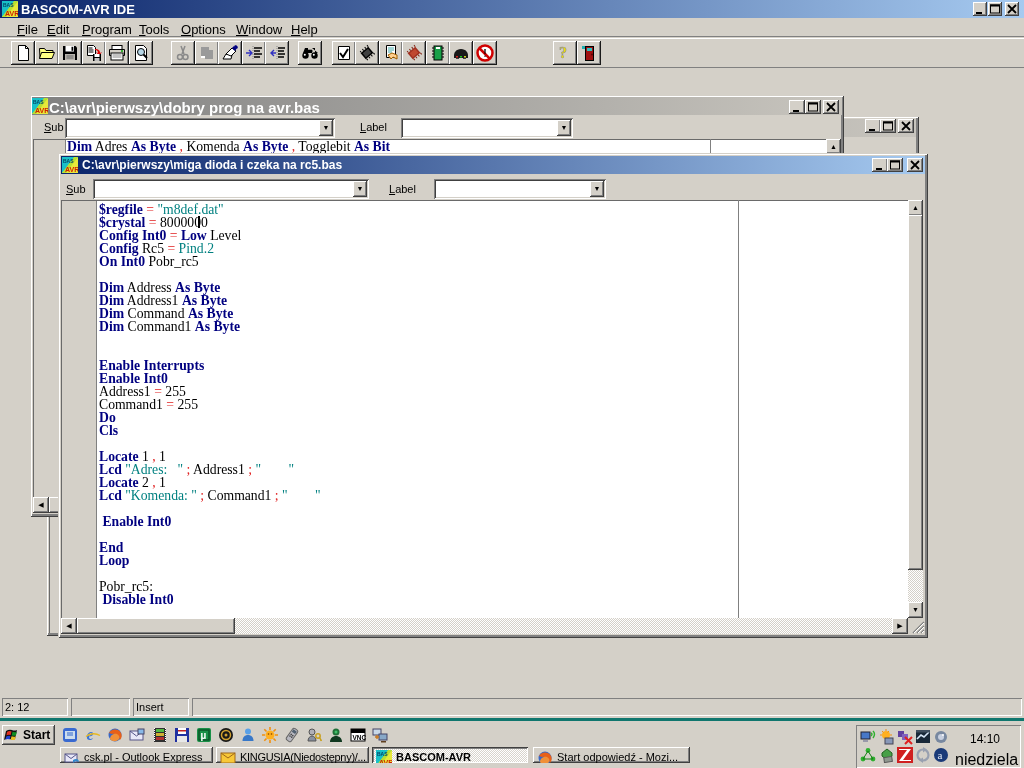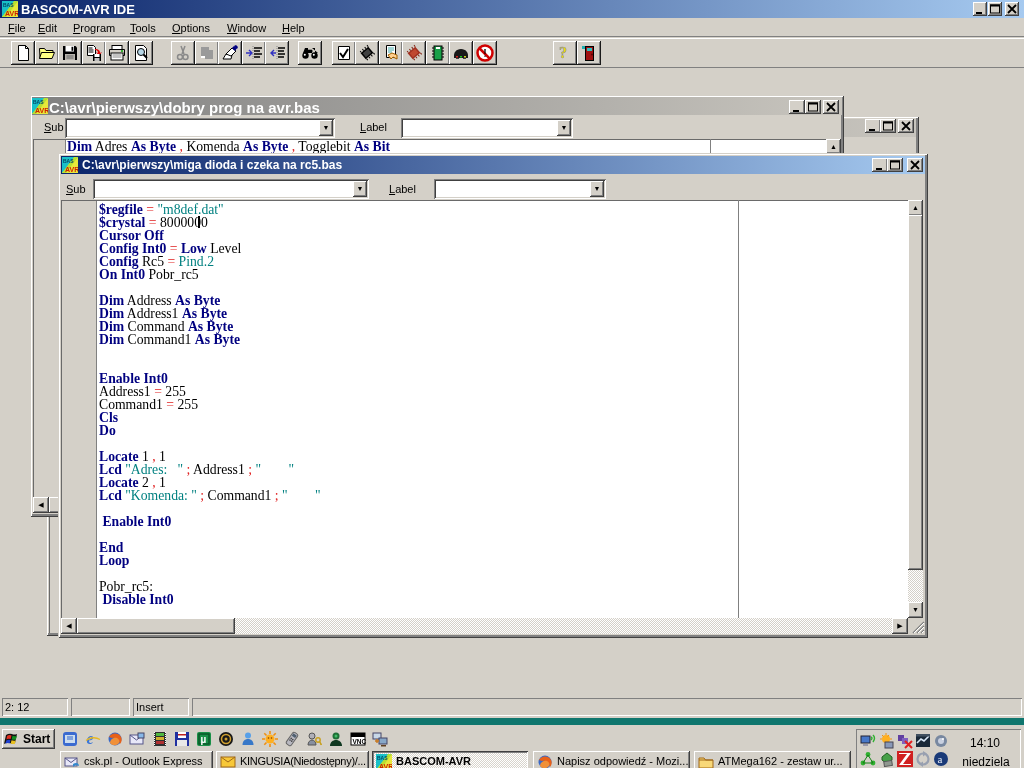--- a/index.html
+++ b/index.html
@@ -10,25 +10,25 @@
 .winframe{background:#d4d0c8;box-shadow:inset 1px 1px 0 #d4d0c8,inset -1px -1px 0 #404040,inset 2px 2px 0 #fff,inset -3px -3px 0 #808080}
 .tbtn{position:absolute;top:2px;width:24px;height:24px;background:#d4d0c8;box-shadow:inset -1px -1px 0 #1a1a1a,inset 1px 1px 0 #fff,inset -2px -2px 0 #808080}
 .tbtn svg{position:absolute;left:3px;top:3px}
 .cap{height:18px;color:#fff;font-weight:bold;font-size:12px;white-space:nowrap;overflow:hidden}
 .capbtn{position:absolute;width:16px;height:14px;background:#d4d0c8;box-shadow:inset -1px -1px 0 #404040,inset 1px 1px 0 #fff,inset -2px -2px 0 #808080;text-align:center;font-size:9px;font-weight:bold;color:#000;line-height:13px}
 .code{font-family:Liberation Serif, serif;font-size:13.7px;line-height:13px;color:#000}
 .code div{height:13px;white-space:pre}
 .k{color:#000080;font-weight:bold}
 .s{color:#008080}
 .o{color:#e02020}
-.mnu{display:inline-block;margin:0 0px;font-size:11px;color:#000}
+.mnu{display:inline-block;margin:0 9px;font-size:13px;color:#000}
 u{text-decoration:underline}
 .ql{position:absolute;top:6px;width:16px;height:16px}
 .tray16{position:absolute;width:16px;height:16px}
-.taskb{position:absolute;top:26px;height:22px;background:#d4d0c8;box-shadow:inset -1px -1px 0 #404040,inset 1px 1px 0 #fff,inset -2px -2px 0 #808080;font-size:11px;color:#000;white-space:nowrap;overflow:hidden}
+.taskb{position:absolute;top:26px;height:16px;background:#d4d0c8;box-shadow:inset -1px -1px 0 #404040,inset 1px 1px 0 #fff,inset -2px -2px 0 #808080;font-size:11px;color:#000;white-space:nowrap;overflow:hidden}
 .taskb .ti{position:absolute;left:4px;top:3px;width:16px;height:16px}
 .taskb .tx{position:absolute;left:24px;top:4px}
 .scrl{background:#d4d0c8;box-shadow:inset -1px -1px 0 #404040,inset 1px 1px 0 #fff,inset -2px -2px 0 #808080;text-align:center;color:#000}
 .dither{background-image:repeating-conic-gradient(#fff 0 25%,#d4d0c8 0 50%);background-size:2px 2px}
 </style></head>
 <body>
 
 <div class="abs" id="titlebar" style="left:0;top:0;width:1024px;height:36px;background:linear-gradient(to right,#0a246a,#a6caf0)">
   <svg class="abs" style="left:2px;top:1px" width="16" height="16" viewBox="0 0 16 16">
       <rect width="16" height="16" fill="#18c0c8"></rect>
@@ -346,36 +346,36 @@
       <div class="abs combo" style="left:373px;top:5px;width:172px;height:20px"></div>
       <div class="abs btn3" style="left:529px;top:7px;width:14px;height:16px;font-size:7px;text-align:center;line-height:16px">▼</div>
     </div>
 
     <div class="abs" style="left:3px;top:47px;width:847px;height:418px;background:#fff;box-shadow:inset 1px 1px 0 #6a6a6a">
       <div class="abs" style="left:1px;top:1px;width:35px;height:417px;background:#d4d0c8;border-right:1px solid #808080"></div>
       <div class="abs" style="left:677px;top:0;width:1px;height:418px;background:#808080"></div>
       <div class="abs code" id="codeblock" style="left:38px;top:3px">
 <div><span class="k">$regfile</span> <span class="o">=</span> <span class="s">"m8def.dat"</span></div>
 <div><span class="k">$crystal</span> <span class="o">=</span> 8000000</div>
-<div><span class="k">Cursor Off</span></div>
 <div><span class="k">Config Int0</span> <span class="o">=</span> <span class="k">Low</span> Level</div>
 <div><span class="k">Config</span> Rc5 <span class="o">=</span> <span class="s">Pind.2</span></div>
 <div><span class="k">On Int0</span> Pobr_rc5</div>
 <div> </div>
 <div><span class="k">Dim</span> Address <span class="k">As Byte</span></div>
 <div><span class="k">Dim</span> Address1 <span class="k">As Byte</span></div>
 <div><span class="k">Dim</span> Command <span class="k">As Byte</span></div>
 <div><span class="k">Dim</span> Command1 <span class="k">As Byte</span></div>
 <div> </div>
 <div> </div>
+<div><span class="k">Enable Interrupts</span></div>
 <div><span class="k">Enable Int0</span></div>
 <div>Address1 <span class="o">=</span> 255</div>
 <div>Command1 <span class="o">=</span> 255</div>
+<div><span class="k">Do</span></div>
 <div><span class="k">Cls</span></div>
-<div><span class="k">Do</span></div>
 <div> </div>
 <div><span class="k">Locate</span> 1 <span class="o">,</span> 1</div>
 <div><span class="k">Lcd</span> <span class="s">"Adres:   "</span> <span class="o">;</span> Address1 <span class="o">;</span> <span class="s">"        "</span></div>
 <div><span class="k">Locate</span> 2 <span class="o">,</span> 1</div>
 <div><span class="k">Lcd</span> <span class="s">"Komenda: "</span> <span class="o">;</span> Command1 <span class="o">;</span> <span class="s">"        "</span></div>
 <div> </div>
 <div> <span class="k">Enable Int0</span></div>
 <div> </div>
 <div><span class="k">End</span></div>
 <div><span class="k">Loop</span></div>
@@ -404,21 +404,21 @@
   </div>
 </div>
 
 <div class="abs" id="statusbar" style="left:0;top:696px;width:1024px;height:22px;background:#d4d0c8">
   <div class="abs sunk1" style="left:2px;top:2px;width:66px;height:18px;font-size:11px;padding:3px 0 0 3px">2: 12</div>
   <div class="abs sunk1" style="left:71px;top:2px;width:59px;height:18px"></div>
   <div class="abs sunk1" style="left:133px;top:2px;width:56px;height:18px;font-size:11px;padding:3px 0 0 3px">Insert</div>
   <div class="abs sunk1" style="left:192px;top:2px;width:830px;height:18px"></div>
 </div>
 
-<div class="abs" id="taskbar" style="left:0;top:718px;width:1024px;height:50px;background:#d4d0c8;border-top:7px solid #0f766e">
+<div class="abs" id="taskbar" style="left:0;top:718px;width:1024px;height:50px;background:#d4d0c8;border-top:3px solid #0f766e">
   <div class="abs btn3" style="left:2px;top:4px;width:53px;height:20px">
     <svg class="abs" style="left:2px;top:2px" width="17" height="17" viewBox="0 0 17 17">
         <path d="M2 4q3-2 6-1 2 1 5 0l-2 9q-3 1-5 0-3-1-6 1z" fill="#111"></path>
         <path d="M3 5q2-1.5 4.5-.5l-.9 3.6Q4.5 7.3 2.4 8.4z" fill="#e03020"></path>
         <path d="M8.5 4.8q2 .8 4.3.2l-.9 3.5q-2 .7-4.2-.1z" fill="#109020"></path>
         <path d="M2.2 9.5q2-1.2 4.3-.6l-.9 3.5q-2-.8-4.2.3z" fill="#2040d0"></path>
         <path d="M7.5 9.2q2 .8 4.2.3l-.8 3.3q-2 .6-4.2-.3z" fill="#e8c020"></path>
       </svg>
     <div class="abs" style="left:21px;top:3px;font-size:12px;font-weight:bold">Start</div>
   </div>
@@ -532,28 +532,21 @@
         <text x="3" y="15" font-size="7" font-weight="bold" fill="#d02000" font-family="Liberation Sans">AVR</text>
       </svg>
       <span class="tx">BASCOM-AVR</span>
     </div>
   <div class="taskb" style="left:533px;width:157px">
       <svg class="ti" viewBox="0 0 16 16">
         <circle cx="8" cy="8" r="6.5" fill="#3868c8"></circle>
         <path d="M2 6c2-4 9-5 12 0 1 2 1 5-1 7-1-5-4-7-8-6z" fill="#e86018"></path>
         <path d="M3 12c0-3 3-6 7-5 2 1 3 3 2 5-2 3-7 3-9 0z" fill="#f09038"></path>
       </svg>
-      <span class="tx">Napisz odpowiedź - Mozi...</span>
-    </div>
-  <div class="taskb" style="left:694px;width:157px">
-      <svg class="ti" viewBox="0 0 16 16">
-        <path d="M1 4h5l1.5 2H15v8H1z" fill="#f8d878" stroke="#a06818"></path>
-        <path d="M1 6h14" stroke="#a06818"></path>
-      </svg>
-      <span class="tx">ATMega162 - zestaw ur...</span>
+      <span class="tx">Start odpowiedź - Mozi...</span>
     </div>
   <div class="abs sunk1" style="left:856px;top:4px;width:165px;height:43px">
     <svg class="tray16" style="left:4px;top:4px" viewBox="0 0 16 16">
         <rect x="1" y="3" width="9" height="7" fill="#4878c8" stroke="#223"></rect>
         <rect x="3" y="11" width="5" height="2" fill="#99a"></rect>
         <path d="M11 4q2 1 0 3M13 2q3 3 0 7" stroke="#30b030" fill="none" stroke-width="1.4"></path>
       </svg>
     <svg class="tray16" style="left:23px;top:4px" viewBox="0 0 16 16">
         <circle cx="7" cy="6" r="4" fill="#ffb020"></circle>
         <g stroke="#f09010">
@@ -592,15 +585,15 @@
       </svg>
     <svg class="tray16" style="left:59px;top:22px" viewBox="0 0 16 16">
         <circle cx="8" cy="8" r="5.5" fill="none" stroke="#98a0b0" stroke-width="2.2"></circle>
         <path d="M8 0l4 2.5L8 5.5zM8 10.5l-4 2.5L8 16z" fill="#98a0b0"></path>
       </svg>
     <svg class="tray16" style="left:77px;top:22px" viewBox="0 0 16 16">
         <circle cx="8" cy="8" r="7" fill="#1a3a78"></circle>
         <text x="4.5" y="12" font-size="11" fill="#e8eef8" font-family="Liberation Serif">a</text>
       </svg>
     <div class="abs" style="left:106px;top:7px;width:46px;font-size:12px;text-align:center">14:10</div>
-    <div class="abs" style="left:99px;top:26px;width:62px;font-size:12px;text-align:center">niedziela</div>
+    <div class="abs" style="left:99px;top:26px;width:62px;font-size:16px;text-align:center">niedziela</div>
   </div>
 </div>
 
 </body></html>

